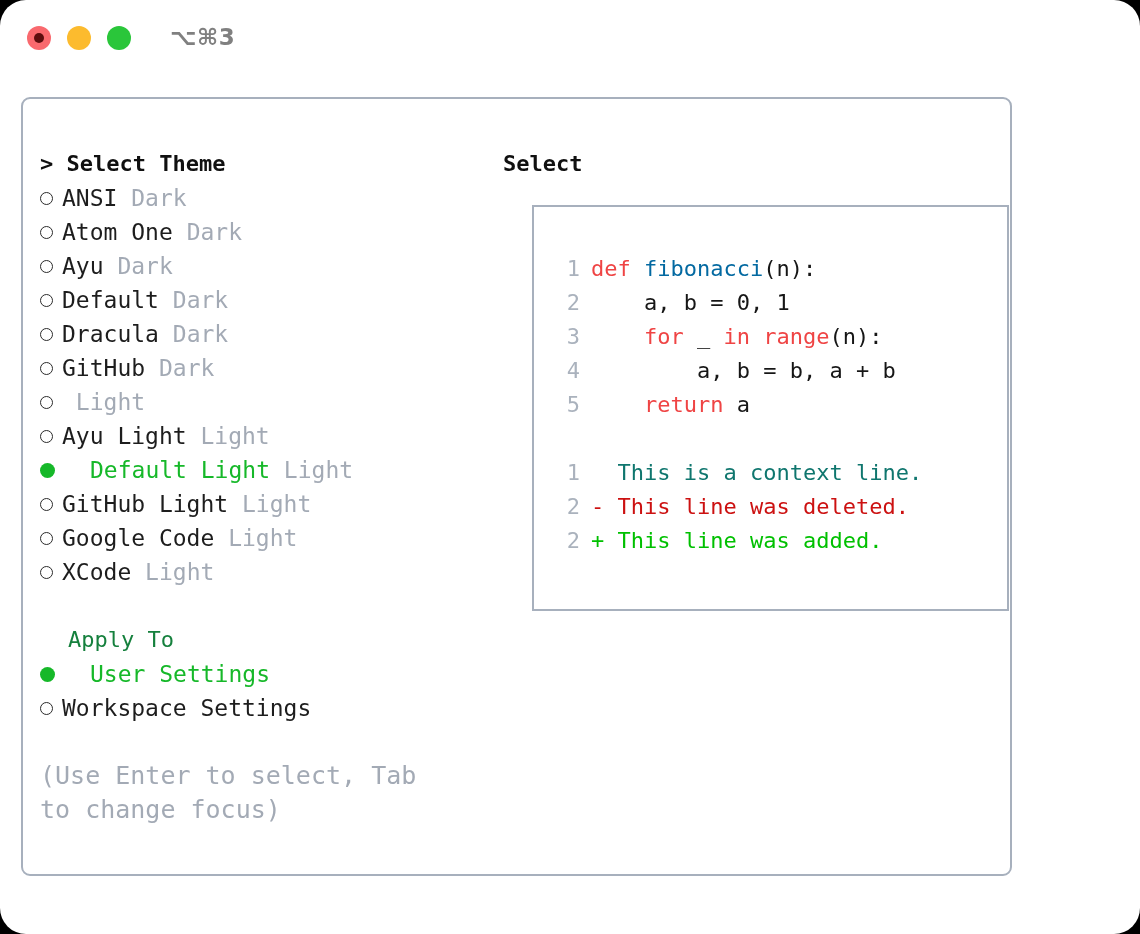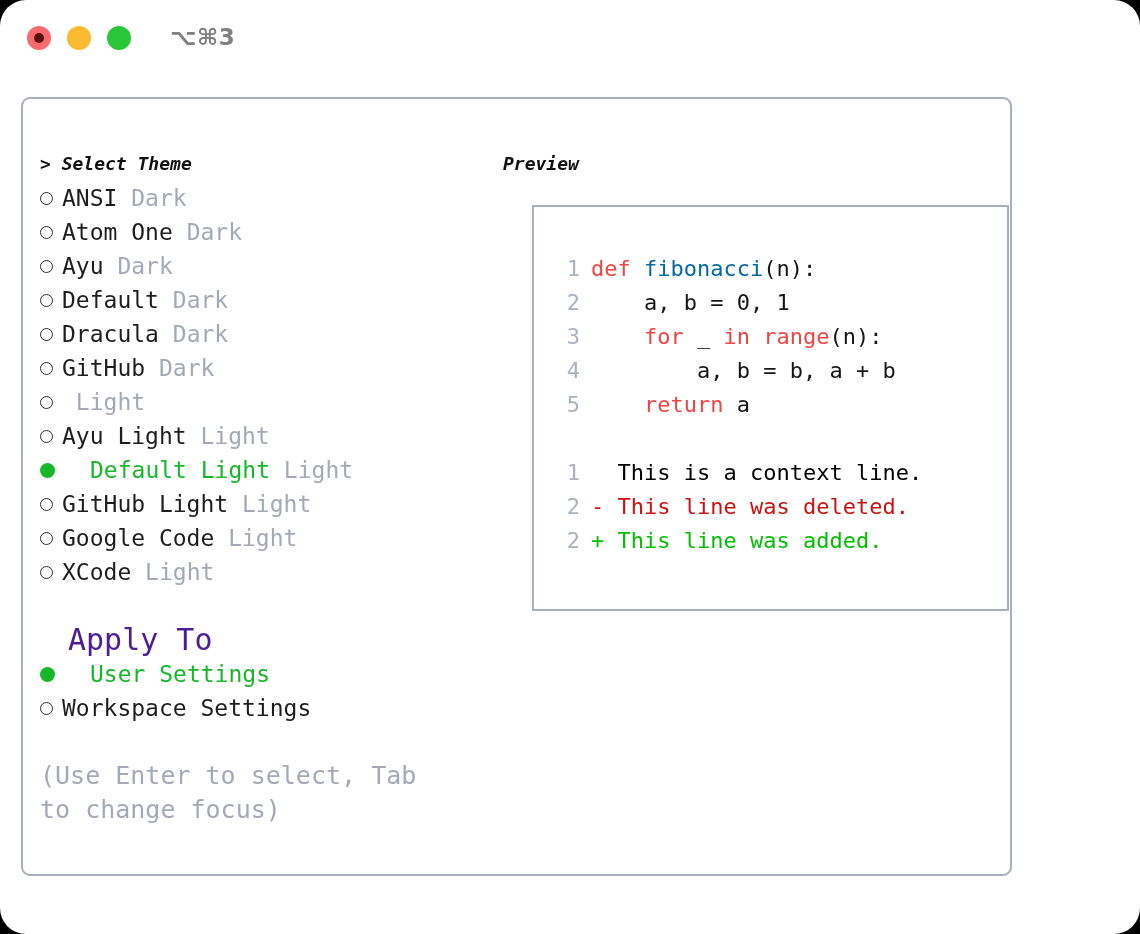--- a/index.html
+++ b/index.html
@@ -78,26 +78,25 @@
     width: 450px;
   }
   #right-col {
     position: absolute;
     left: 480px;
     top: 48px;
     width: 490px;
   }
 
   .section-header {
-    font-size: 18px;
+    font-size: 22px;
     font-weight: bold;
     color: #101010;
     line-height: 34px;
     white-space: pre;
-    font-style: italic;
   }
 
   
   .option-row {
     display: flex;
     align-items: center;
     height: 34px;
     font-size: 23px;
     line-height: 34px;
     white-space: pre;
@@ -122,23 +121,23 @@
     width: 15px;
     height: 15px;
     border-radius: 50%;
     background: #16b829;
   }
   .opt-name { color: #1d1d1d; }
   .option-row.selected .opt-name { color: #16b829; margin-left: 28px; }
   .opt-tag { color: #a3aab5; }
 
   .subsection-header {
-    font-size: 30px;
-    line-height: 34px;
-    color: #4c1d95;
+    font-size: 22px;
+    line-height: 34px;
+    color: #15803d;
     padding-left: 28px;
     white-space: pre;
   }
 
   .spacer-row { height: 34px; }
 
   #hint-text {
     margin-top: 34px;
     font-size: 25px;
     line-height: 34px;
@@ -169,21 +168,21 @@
     width: 26px;
     flex: 0 0 26px;
     text-align: right;
     color: #aab2bd;
   }
   .code-text { padding-left: 11px; }
   .tok-kw  { color: #ef4444; text-align: center; }
   .tok-fn  { color: #0369a1; }
   .tok-pln { color: #161616; }
   .diff-gap { height: 34px; }
-  .diff-ctx { color: #000000; }
+  .diff-ctx { color: #0f766e; }
   .diff-del { color: #cc1111; }
   .diff-add { color: #00c000; }
 </style>
 </head>
 <body>
 
 <div id="app-window">
 
   <div id="titlebar">
     <div class="traffic-dot" id="dot-close"></div>
@@ -217,20 +216,20 @@
       <div class="subsection-header">Apply To</div>
       <div id="apply-list">
           <div class="option-row selected"><span class="radio"><span class="disc"></span></span><span class="opt-name">User Settings</span></div>
           <div class="option-row"><span class="radio"><span class="ring"></span></span><span class="opt-name">Workspace Settings</span></div>
         </div>
 
       <div id="hint-text">(Use Enter to select, Tab to change focus)</div>
     </div>
 
     <div id="right-col">
-      <div class="section-header">Preview</div>
+      <div class="section-header">Select</div>
       <div id="preview-box">
         <div id="code-area"><div class="code-line"><span class="ln">1</span><span class="code-text"><span class="tok-kw">def </span><span class="tok-fn">fibonacci</span><span class="tok-pln">(n):</span></span></div><div class="code-line"><span class="ln">2</span><span class="code-text"><span class="tok-pln">    a, b = 0, 1</span></span></div><div class="code-line"><span class="ln">3</span><span class="code-text"><span class="tok-pln">    </span><span class="tok-kw">for</span><span class="tok-pln"> _ </span><span class="tok-kw">in</span><span class="tok-pln"> </span><span class="tok-kw">range</span><span class="tok-pln">(n):</span></span></div><div class="code-line"><span class="ln">4</span><span class="code-text"><span class="tok-pln">        a, b = b, a + b</span></span></div><div class="code-line"><span class="ln">5</span><span class="code-text"><span class="tok-pln">    </span><span class="tok-kw">return</span><span class="tok-pln"> a</span></span></div><div class="diff-gap"></div><div class="code-line"><span class="ln">1</span><span class="code-text diff-ctx">  This is a context line.</span></div><div class="code-line"><span class="ln">2</span><span class="code-text diff-del">- This line was deleted.</span></div><div class="code-line"><span class="ln">2</span><span class="code-text diff-add">+ This line was added.</span></div></div>
       </div>
     </div>
 
   </div>
 </div>
 
 </body></html>

